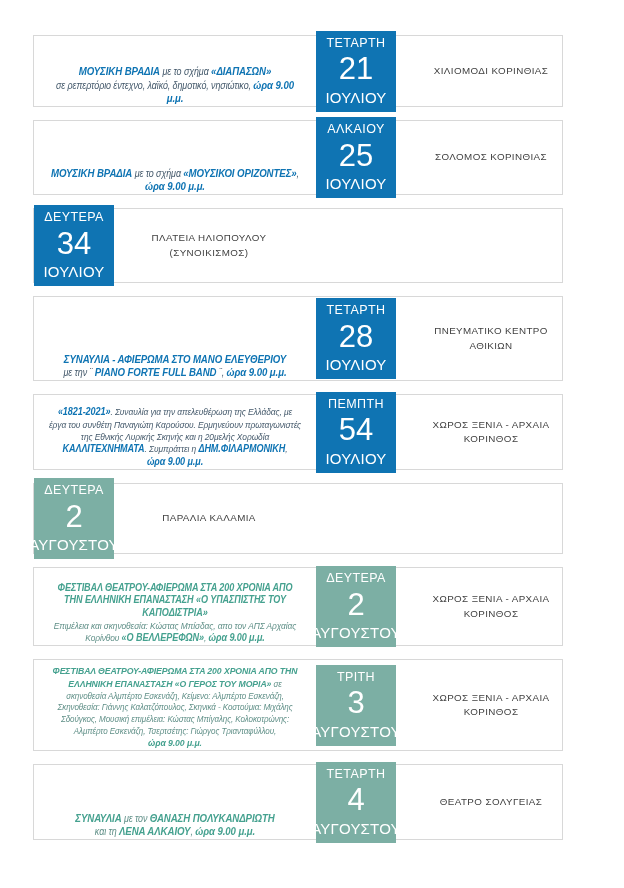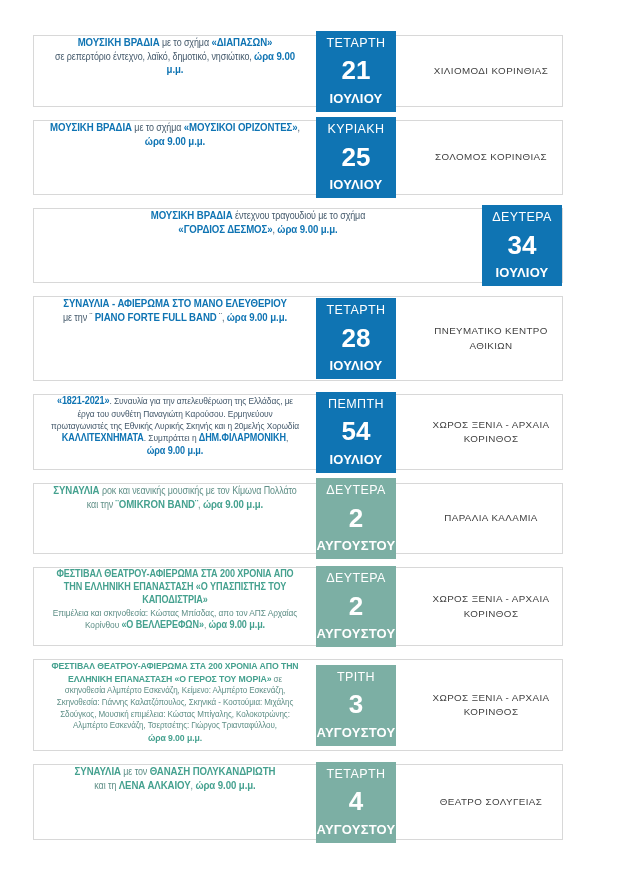--- a/index.html
+++ b/index.html
@@ -10,21 +10,21 @@
   }
   .list{padding:35px 0 0 33px;width:530px;}
   .row{
     position:relative;display:flex;align-items:stretch;
     background:#fff;border:1px solid #d8d8d8;box-sizing:border-box;
     margin-bottom:13px;
   }
   .r1{height:72px}.r2{height:75px}.r3{height:75px}.r4{height:85px}
   .r5{height:76px}.r6{height:71px}.r7{height:79px}.r8{height:92px}.r9{height:76px}
 
-  .desc{flex:1 1 auto;display:flex;align-items:flex-start;justify-content:center;overflow:visible;}
+  .desc{flex:1 1 auto;display:flex;align-items:flex-end;justify-content:center;overflow:visible;font-style:italic;}
   .txt{
     width:282px;transform:scaleX(0.895);
     text-align:center;white-space:pre-line;
     font-size:10px;line-height:1.27;letter-spacing:-0.1px;
   }
   .r5 .txt,.r7 .txt{font-size:9.4px;}
   .r8 .txt{font-size:9px;line-height:1.3;}
   .txt .b{font-weight:bold;font-size:108%;}
 
   .theme-blue .txt{color:#44596b;}
@@ -34,22 +34,22 @@
 
   .datecell{flex:0 0 80px;display:flex;align-items:center;justify-content:center;}
   .badge{
     width:80px;height:81px;box-sizing:border-box;z-index:1;flex:none;
     display:flex;flex-direction:column;align-items:center;justify-content:space-between;
     padding:6px 0 7px;color:#ffffff;
   }
   .theme-blue .badge{background:#0f74b3;}
   .theme-teal .badge{background:#7cafa4;}
   .day{font-size:12.5px;font-weight:400;letter-spacing:0.4px;line-height:1;}
-  .num{font-size:26px;font-weight:700;line-height:0.85;}
-  .month{font-size:13px;font-weight:700;letter-spacing:0.2px;line-height:1;}
+  .num{font-size:31px;font-weight:400;line-height:0.85;}
+  .month{font-size:15px;font-weight:400;letter-spacing:0.2px;line-height:1;}
 
   .venue{
     flex:0 0 190px;box-sizing:border-box;padding:0 16px;
     display:flex;align-items:center;justify-content:center;
     text-align:center;white-space:pre-line;
     font-size:9.8px;letter-spacing:0.4px;color:#3f3f3f;line-height:1.45;
   }
 </style>
 </head>
 <body>
@@ -71,40 +71,38 @@
     <div class="venue">ΧΙΛΙΟΜΟΔΙ ΚΟΡΙΝΘΙΑΣ</div>
   </div>
 
   <div class="row r2 theme-blue">
     <div class="desc">
       <div class="txt"><span class="b">ΜΟΥΣΙΚΗ ΒΡΑΔΙΑ</span><span> με το σχήμα </span><span class="b">«ΜΟΥΣΙΚΟΙ ΟΡΙΖΟΝΤΕΣ»</span><span>,
 </span><span class="b">ώρα 9.00 μ.μ.</span></div>
     </div>
     <div class="datecell">
       <div class="badge">
-        <div class="day">ΚΥΡΙΑΚΗ</div>
+        <div class="day">ΑΛΚΑΙΟΥ</div>
         <div class="num">25</div>
         <div class="month">ΙΟΥΛΙΟΥ</div>
       </div>
     </div>
     <div class="venue">ΣΟΛΟΜΟΣ ΚΟΡΙΝΘΙΑΣ</div>
   </div>
 
   <div class="row r3 theme-blue">
-    <div class="desc">
-      <div class="txt"><span class="b">ΜΟΥΣΙΚΗ ΒΡΑΔΙΑ</span><span> έντεχνου τραγουδιού με το σχήμα
-</span><span class="b">«ΓΟΡΔΙΟΣ ΔΕΣΜΟΣ»</span><span>, </span><span class="b">ώρα 9.00 μ.μ.</span></div>
-    </div>
     <div class="datecell">
       <div class="badge">
         <div class="day">ΔΕΥΤΕΡΑ</div>
         <div class="num">34</div>
         <div class="month">ΙΟΥΛΙΟΥ</div>
       </div>
     </div>
+    <div class="venue">ΠΛΑΤΕΙΑ ΗΛΙΟΠΟΥΛΟΥ
+(ΣΥΝΟΙΚΙΣΜΟΣ)</div>
   </div>
 
   <div class="row r4 theme-blue">
     <div class="desc">
       <div class="txt"><span class="b">ΣΥΝΑΥΛΙΑ - ΑΦΙΕΡΩΜΑ ΣΤΟ ΜΑΝΟ ΕΛΕΥΘΕΡΙΟΥ</span><span>
 με την ¨ </span><span class="b">PIANO FORTE FULL BAND</span><span> ¨, </span><span class="b">ώρα 9.00 μ.μ.</span></div>
     </div>
     <div class="datecell">
       <div class="badge">
         <div class="day">ΤΕΤΑΡΤΗ</div>
@@ -124,24 +122,20 @@
       <div class="badge">
         <div class="day">ΠΕΜΠΤΗ</div>
         <div class="num">54</div>
         <div class="month">ΙΟΥΛΙΟΥ</div>
       </div>
     </div>
     <div class="venue">ΧΩΡΟΣ ΞΕΝΙΑ - ΑΡΧΑΙΑ ΚΟΡΙΝΘΟΣ</div>
   </div>
 
   <div class="row r6 theme-teal">
-    <div class="desc">
-      <div class="txt"><span class="b">ΣΥΝΑΥΛΙΑ</span><span> ροκ και νεανικής μουσικής με τον Κίμωνα Πολλάτο
-και την </span><span class="b">¨OMIKRON BAND¨</span><span>, </span><span class="b">ώρα 9.00 μ.μ.</span></div>
-    </div>
     <div class="datecell">
       <div class="badge">
         <div class="day">ΔΕΥΤΕΡΑ</div>
         <div class="num">2</div>
         <div class="month">ΑΥΓΟΥΣΤΟΥ</div>
       </div>
     </div>
     <div class="venue">ΠΑΡΑΛΙΑ ΚΑΛΑΜΙΑ</div>
   </div>
 

